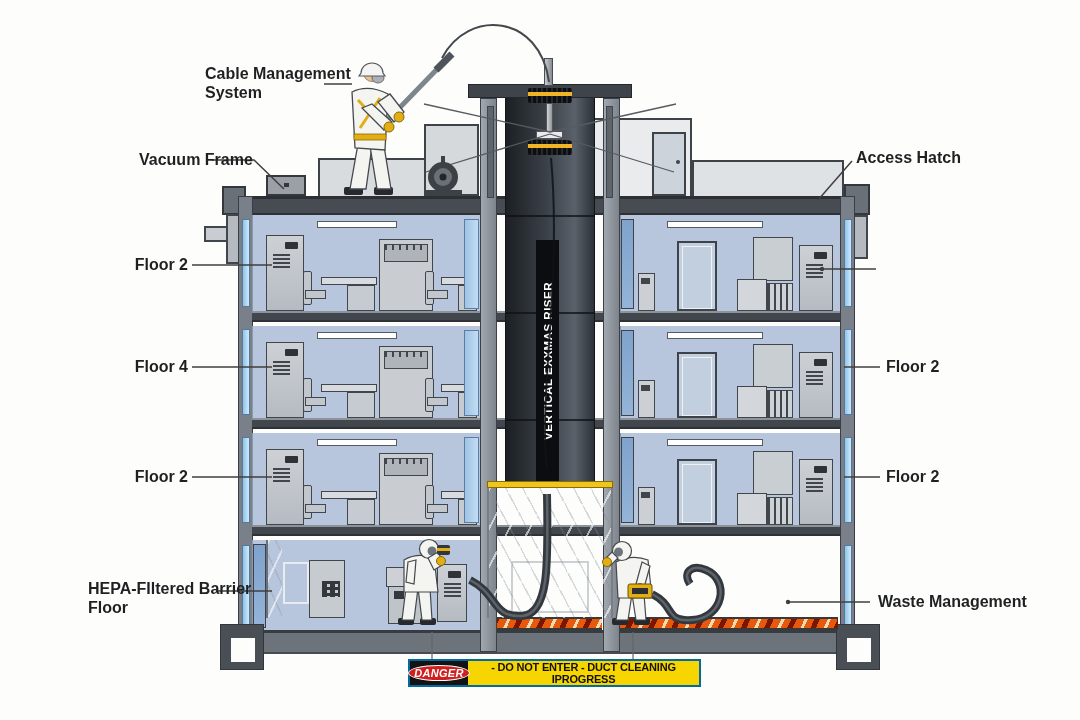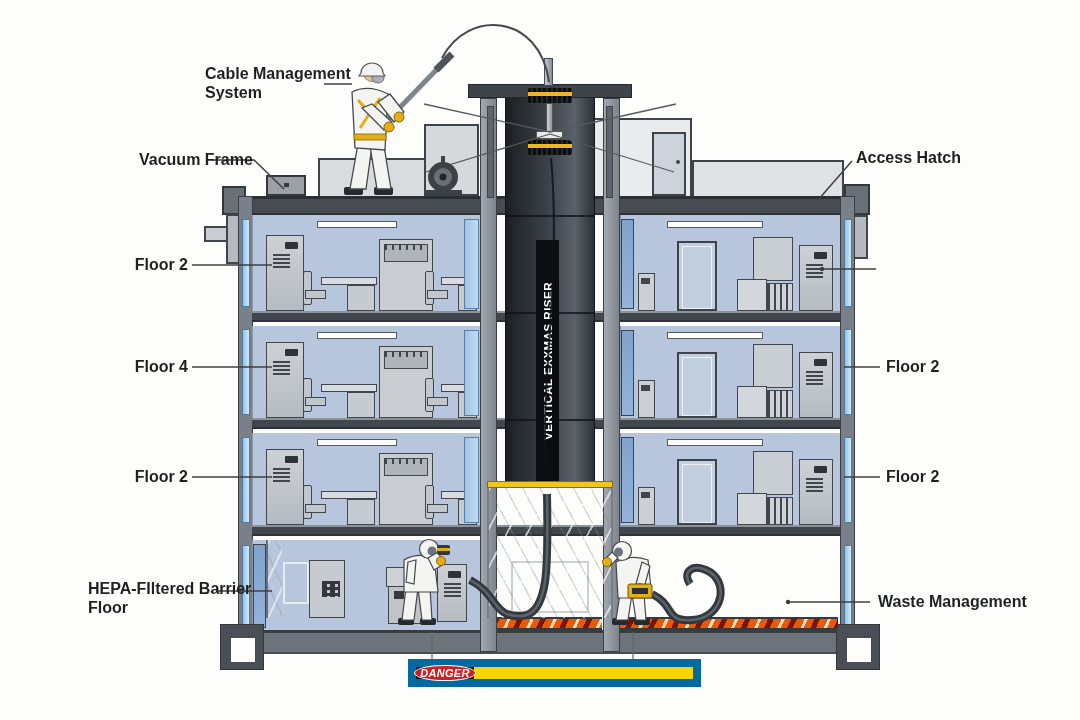--- a/index.html
+++ b/index.html
@@ -120,21 +120,21 @@
   .lbox{left:424px;top:124px;width:55px;height:72px;background:#d6d9dc;border:2px solid #3e434a;}
   .penth{left:592px;top:118px;width:100px;height:78px;background:#e9ebed;border:2px solid #3e434a;border-bottom:none;}
   .door2{position:absolute;left:58px;top:12px;bottom:0;width:34px;background:#cdd3da;border:2px solid #3e434a;}
   .door2::before{content:"";position:absolute;right:4px;top:26px;width:4px;height:4px;border-radius:50%;background:#3e434a;}
   .rwall{left:692px;top:160px;width:152px;height:36px;background:#dfe2e4;border:2px solid #3e434a;border-bottom:none;}
   .sfbox{left:266px;top:175px;width:40px;height:21px;background:#9aa0a6;border:2px solid #34383d;}
   .sfbox::before{content:"";position:absolute;left:16px;top:6px;width:5px;height:4px;background:#34383d;}
 
   
   .banner{position:absolute;left:408px;top:659px;width:293px;height:28px;background:#f6d500;
-          border:8px solid #0369a1;display:flex;align-items:center;}
+          border:2px solid #0369a1;display:flex;align-items:center;}
   .badge{width:58px;height:100%;background:#131313;display:flex;align-items:center;justify-content:center;}
   .badge span{background:#cf1f1f;color:#fff;font-weight:800;font-style:italic;font-size:11px;
               padding:1px 5px;border-radius:50%;border:1.5px solid #fff;letter-spacing:.3px;}
   .msg{flex:1;text-align:center;font-weight:800;font-size:11px;color:#111;letter-spacing:-.2px;}
 
   svg.overlay{position:absolute;left:0;top:0;pointer-events:none;}
 </style>
 </head>
 <body>
 
@@ -426,14 +426,15 @@
 Floor</div>
   <div class="lbl" style="left:856px;top:148px;">Access Hatch</div>
   <div class="lbl" style="left:886px;top:357px;">Floor 2</div>
   <div class="lbl" style="left:886px;top:467px;">Floor 2</div>
   <div class="lbl" style="left:878px;top:592px;">Waste Management</div>
 
   <div class="banner">
     <div class="badge">
       <span>DANGER</span>
     </div>
+    <div class="msg">- DO NOT ENTER - DUCT CLEANING IPROGRESS</div>
   </div>
 </div>
 
 </body></html>

